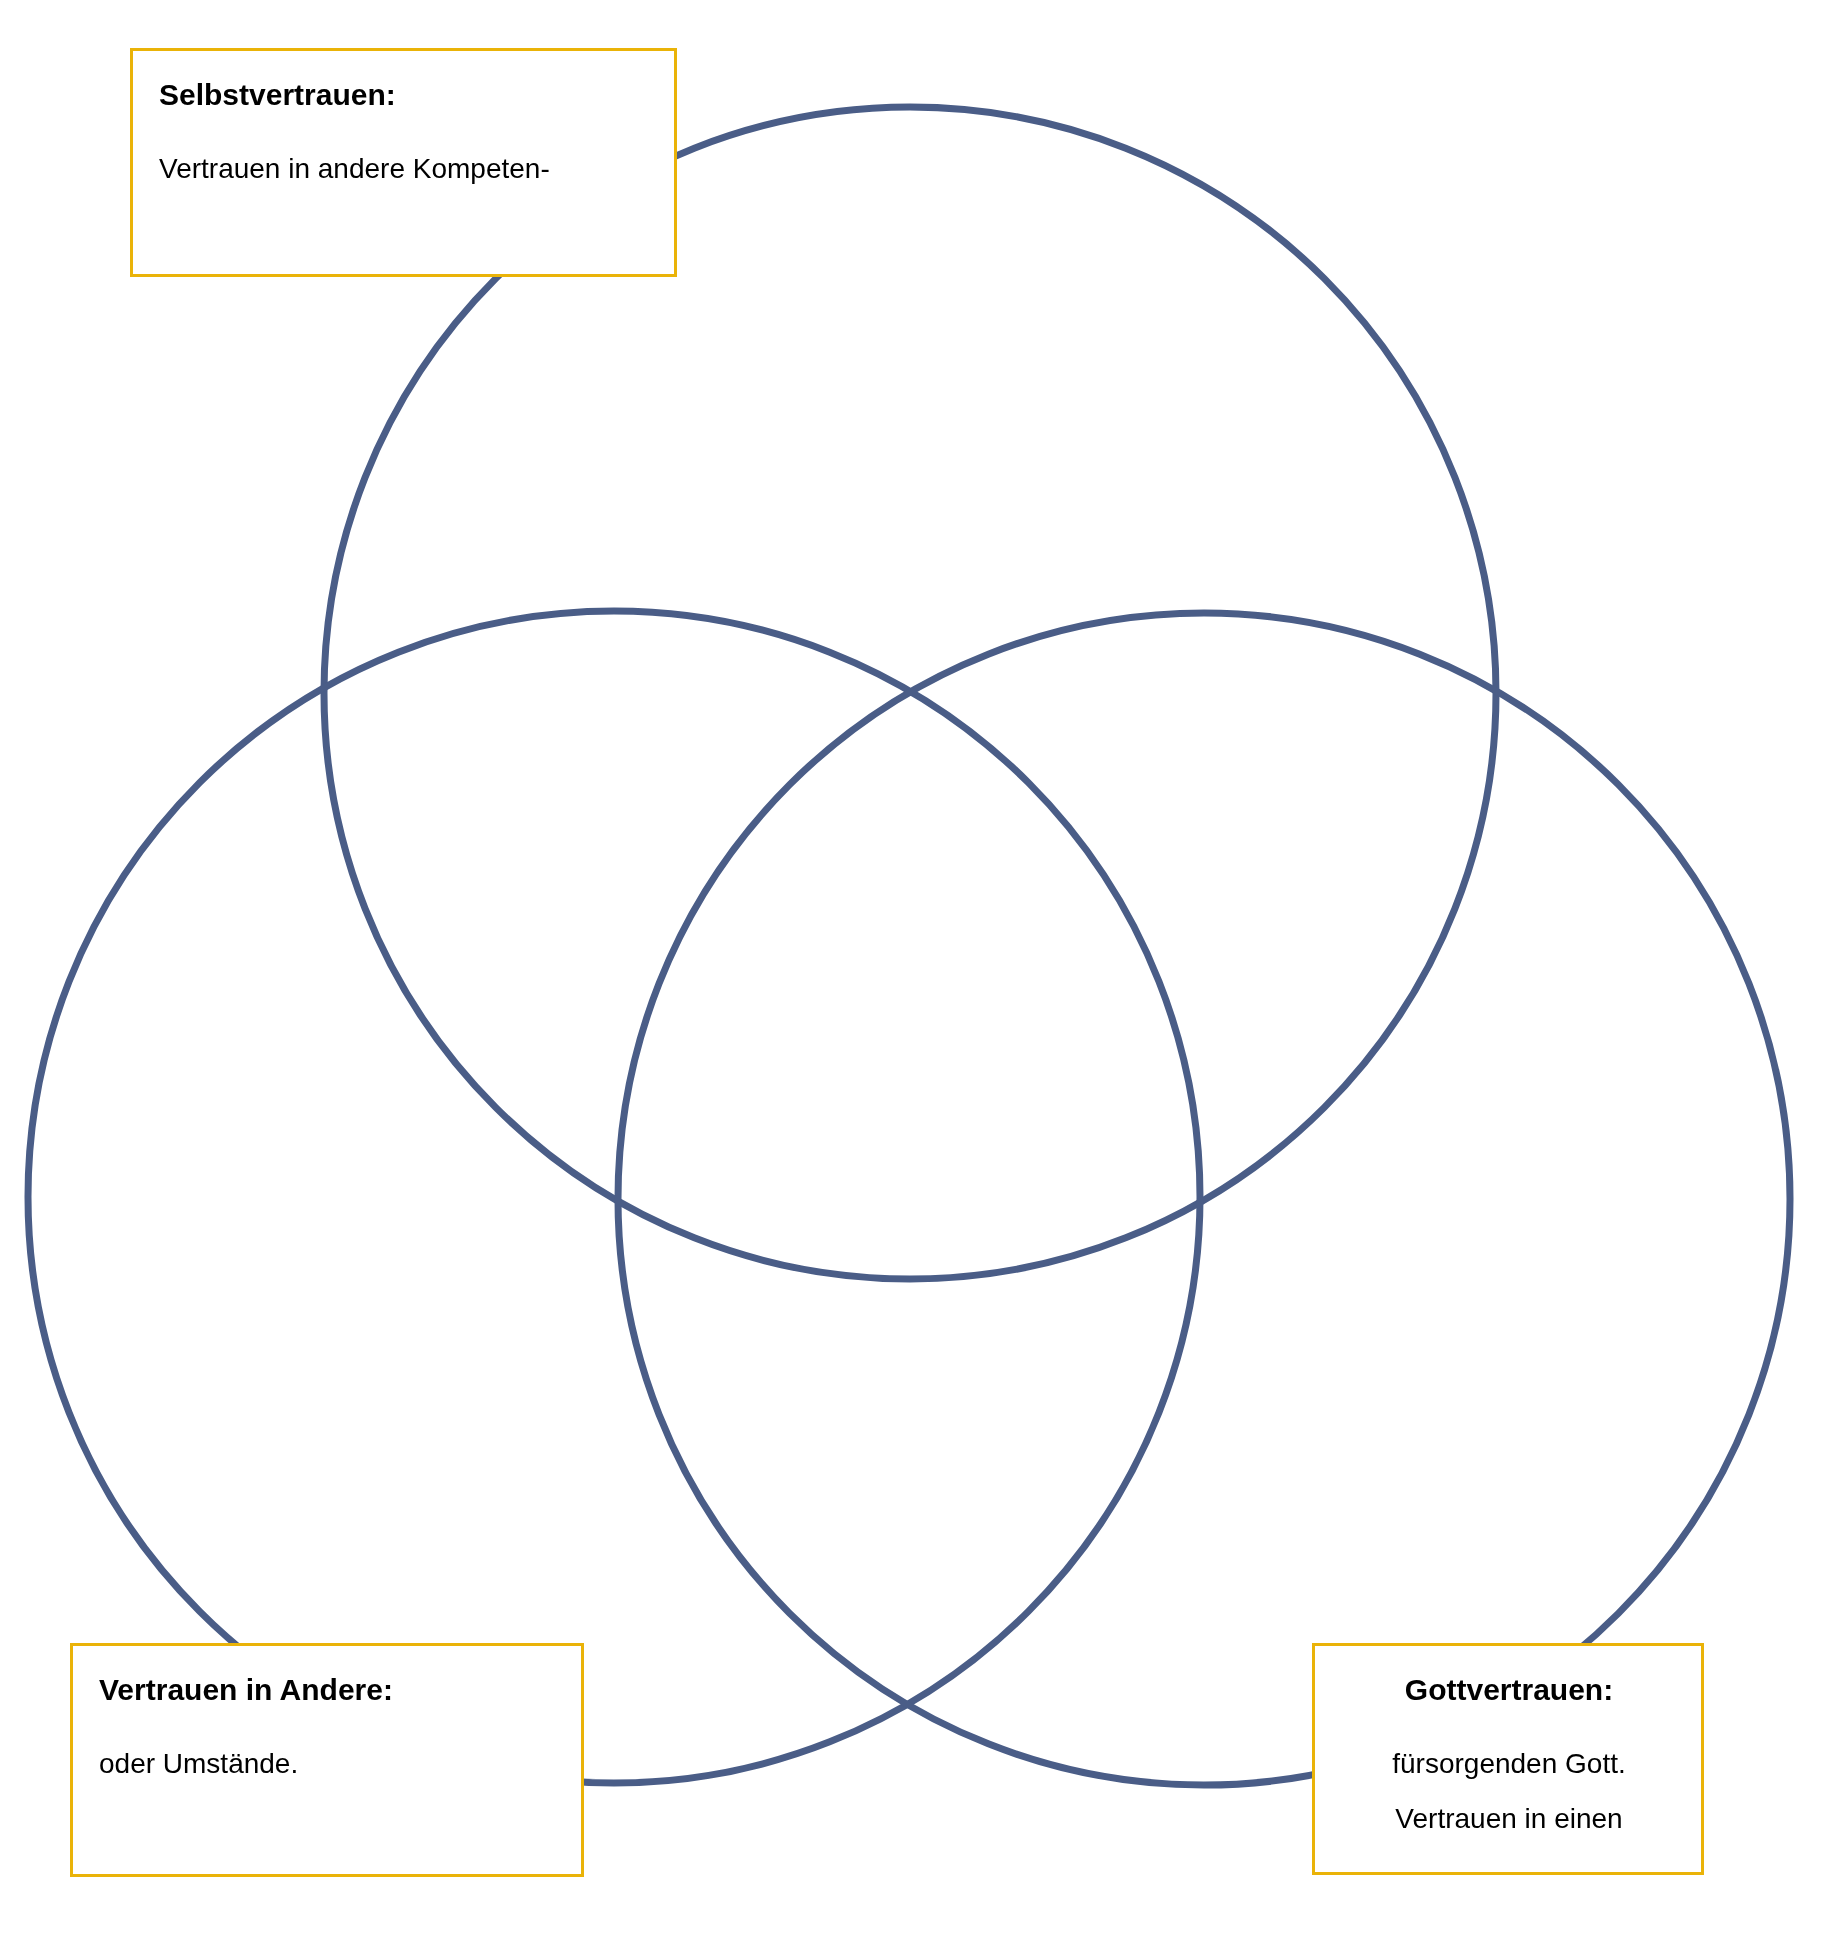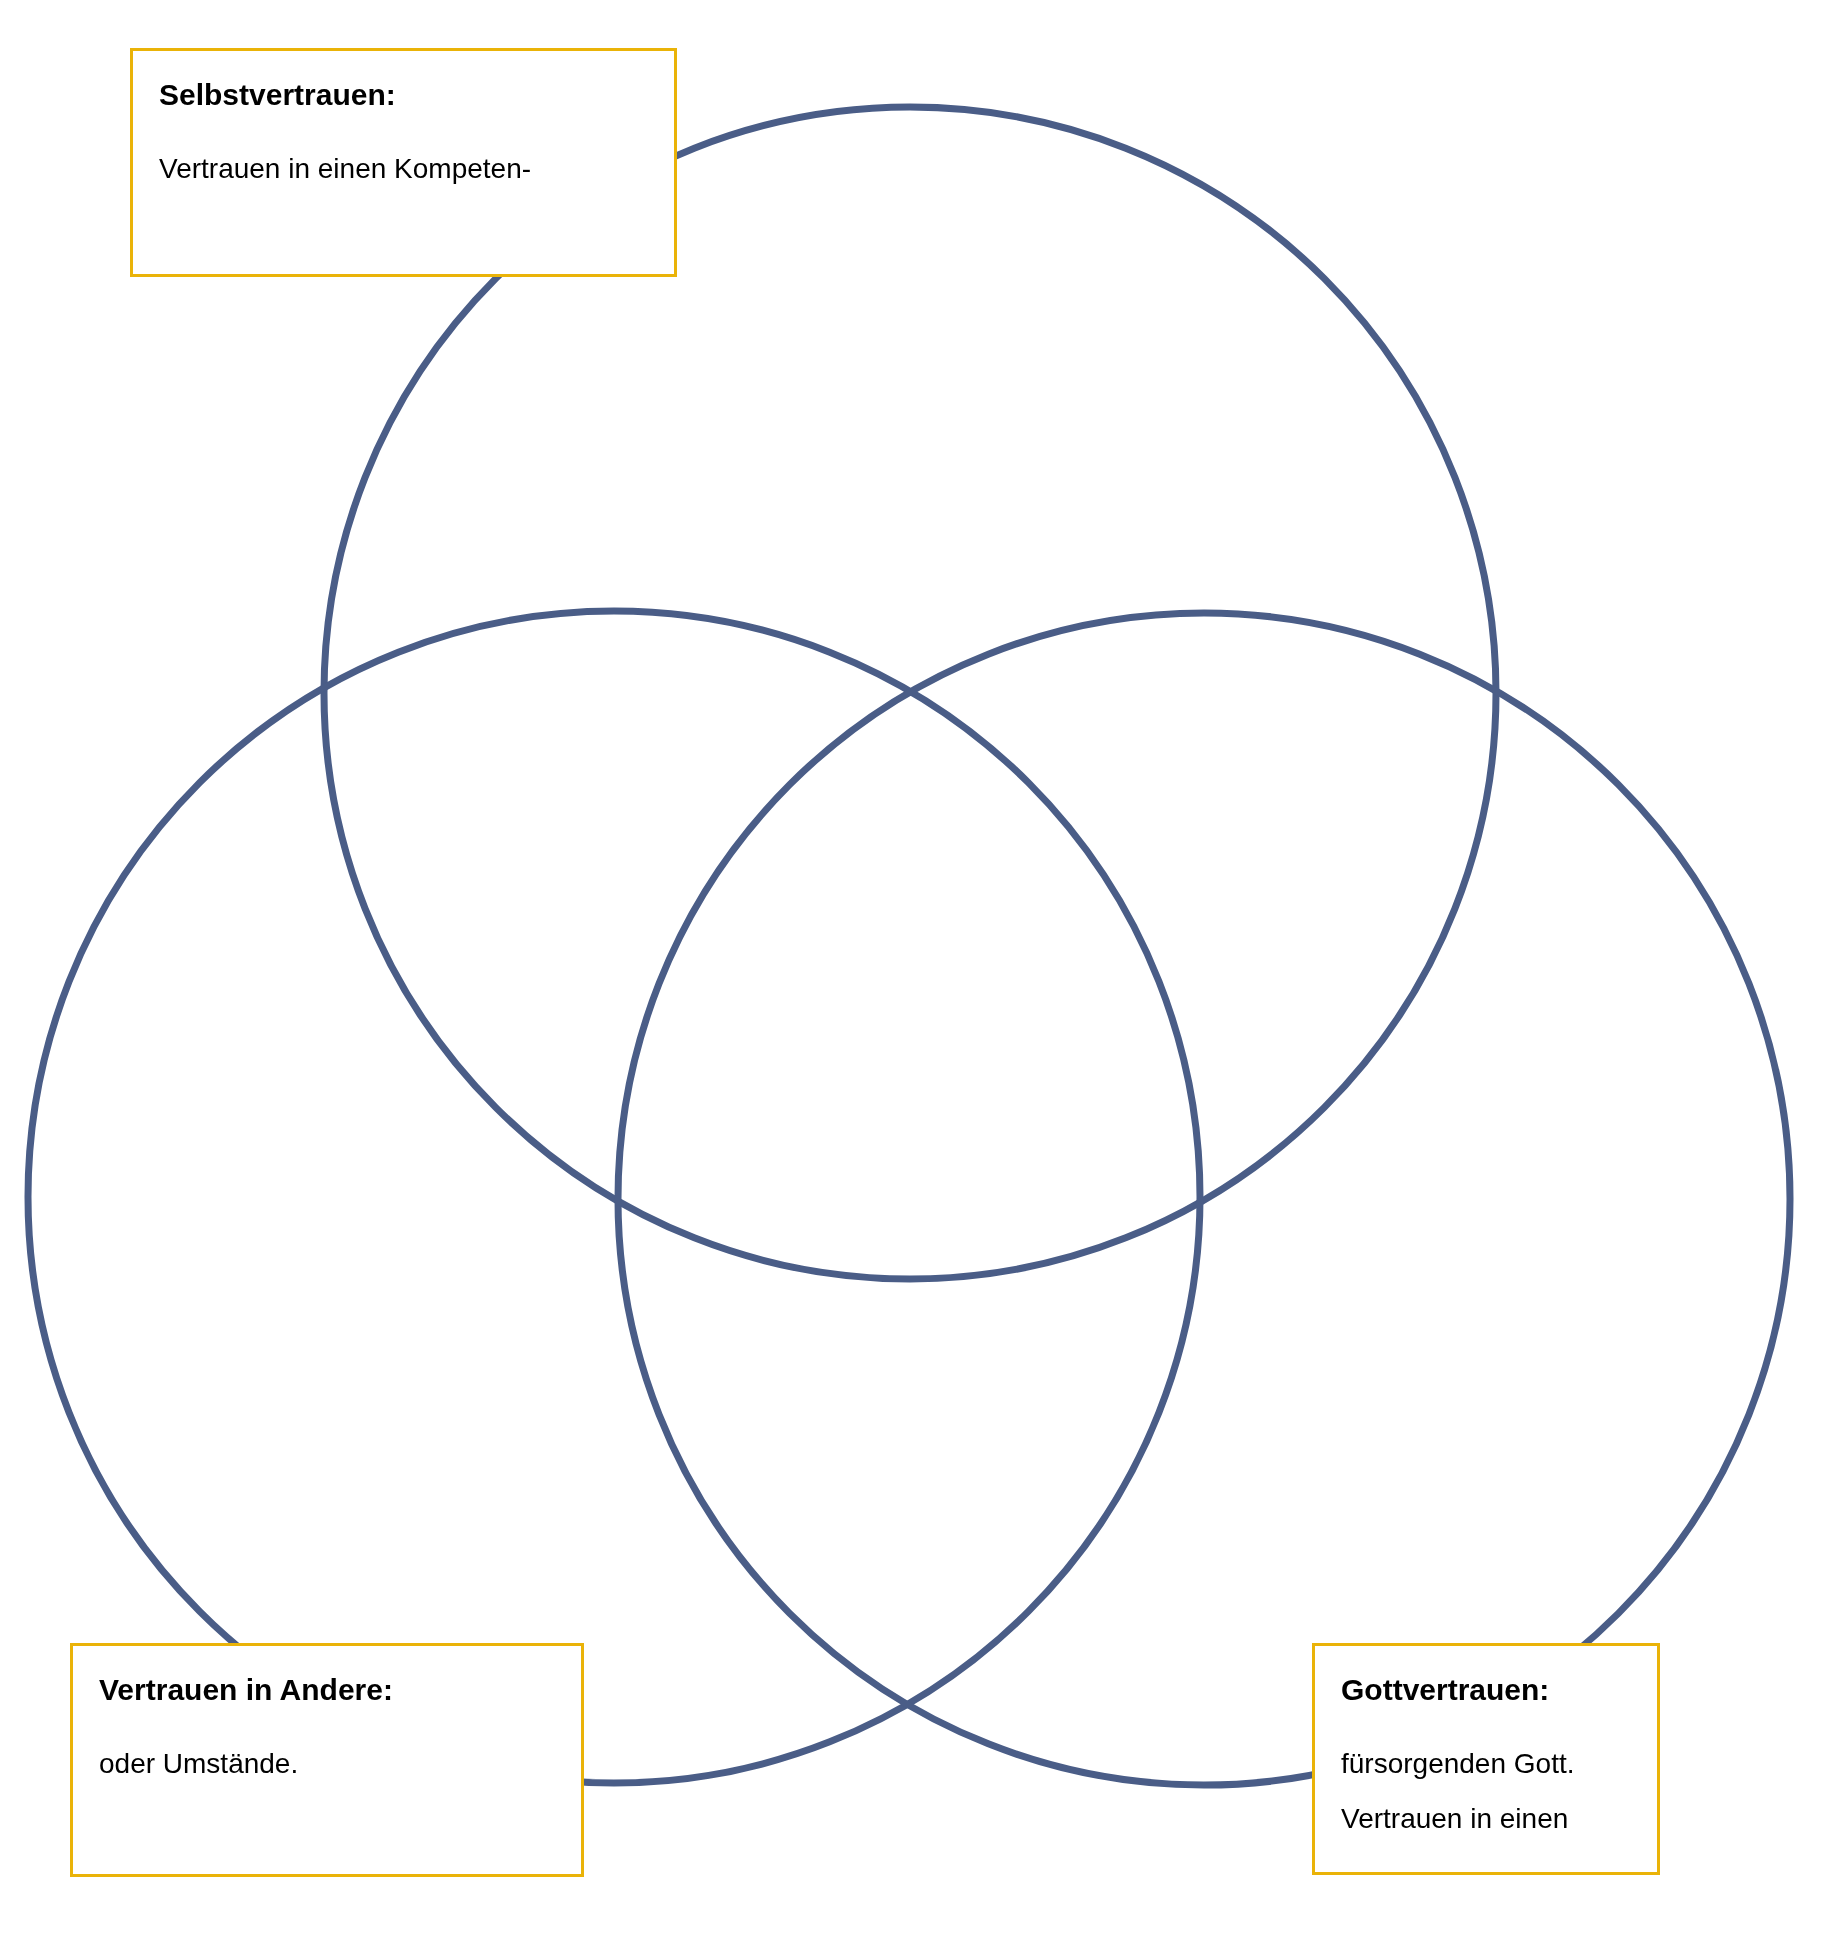--- a/index.html
+++ b/index.html
@@ -51,38 +51,39 @@
   }
   .box-andere {
     left: 70px;
     top: 1643px;
     width: 514px;
     height: 234px;
   }
   .box-gott {
     left: 1312px;
     top: 1643px;
-    width: 348px;
+    width: 392px;
     height: 232px;
+    text-align: center;
   }
 </style>
 </head>
 <body>
 
 <div class="canvas">
 
   <svg class="venn-svg" viewBox="0 0 1824 1942" xmlns="http://www.w3.org/2000/svg">
       <circle cx="910" cy="693" r="586" fill="none" stroke="#4a5d87" stroke-width="7"></circle>
       <circle cx="614" cy="1197" r="586" fill="none" stroke="#4a5d87" stroke-width="7"></circle>
       <circle cx="1204" cy="1199" r="586" fill="none" stroke="#4a5d87" stroke-width="7"></circle>
     </svg>
 
   <div class="label-box box-self">
     <div class="label-title">Selbstvertrauen:</div>
-    <div class="label-line">Vertrauen in einen Kompeten-</div>
+    <div class="label-line">Vertrauen in andere Kompeten-</div>
   </div>
 
   <div class="label-box box-andere">
     <div class="label-title">Vertrauen in Andere:</div>
     <div class="label-line">oder Umstände.</div>
   </div>
 
   <div class="label-box box-gott">
     <div class="label-title">Gottvertrauen:</div>
     <div class="label-line">fürsorgenden Gott.</div>

